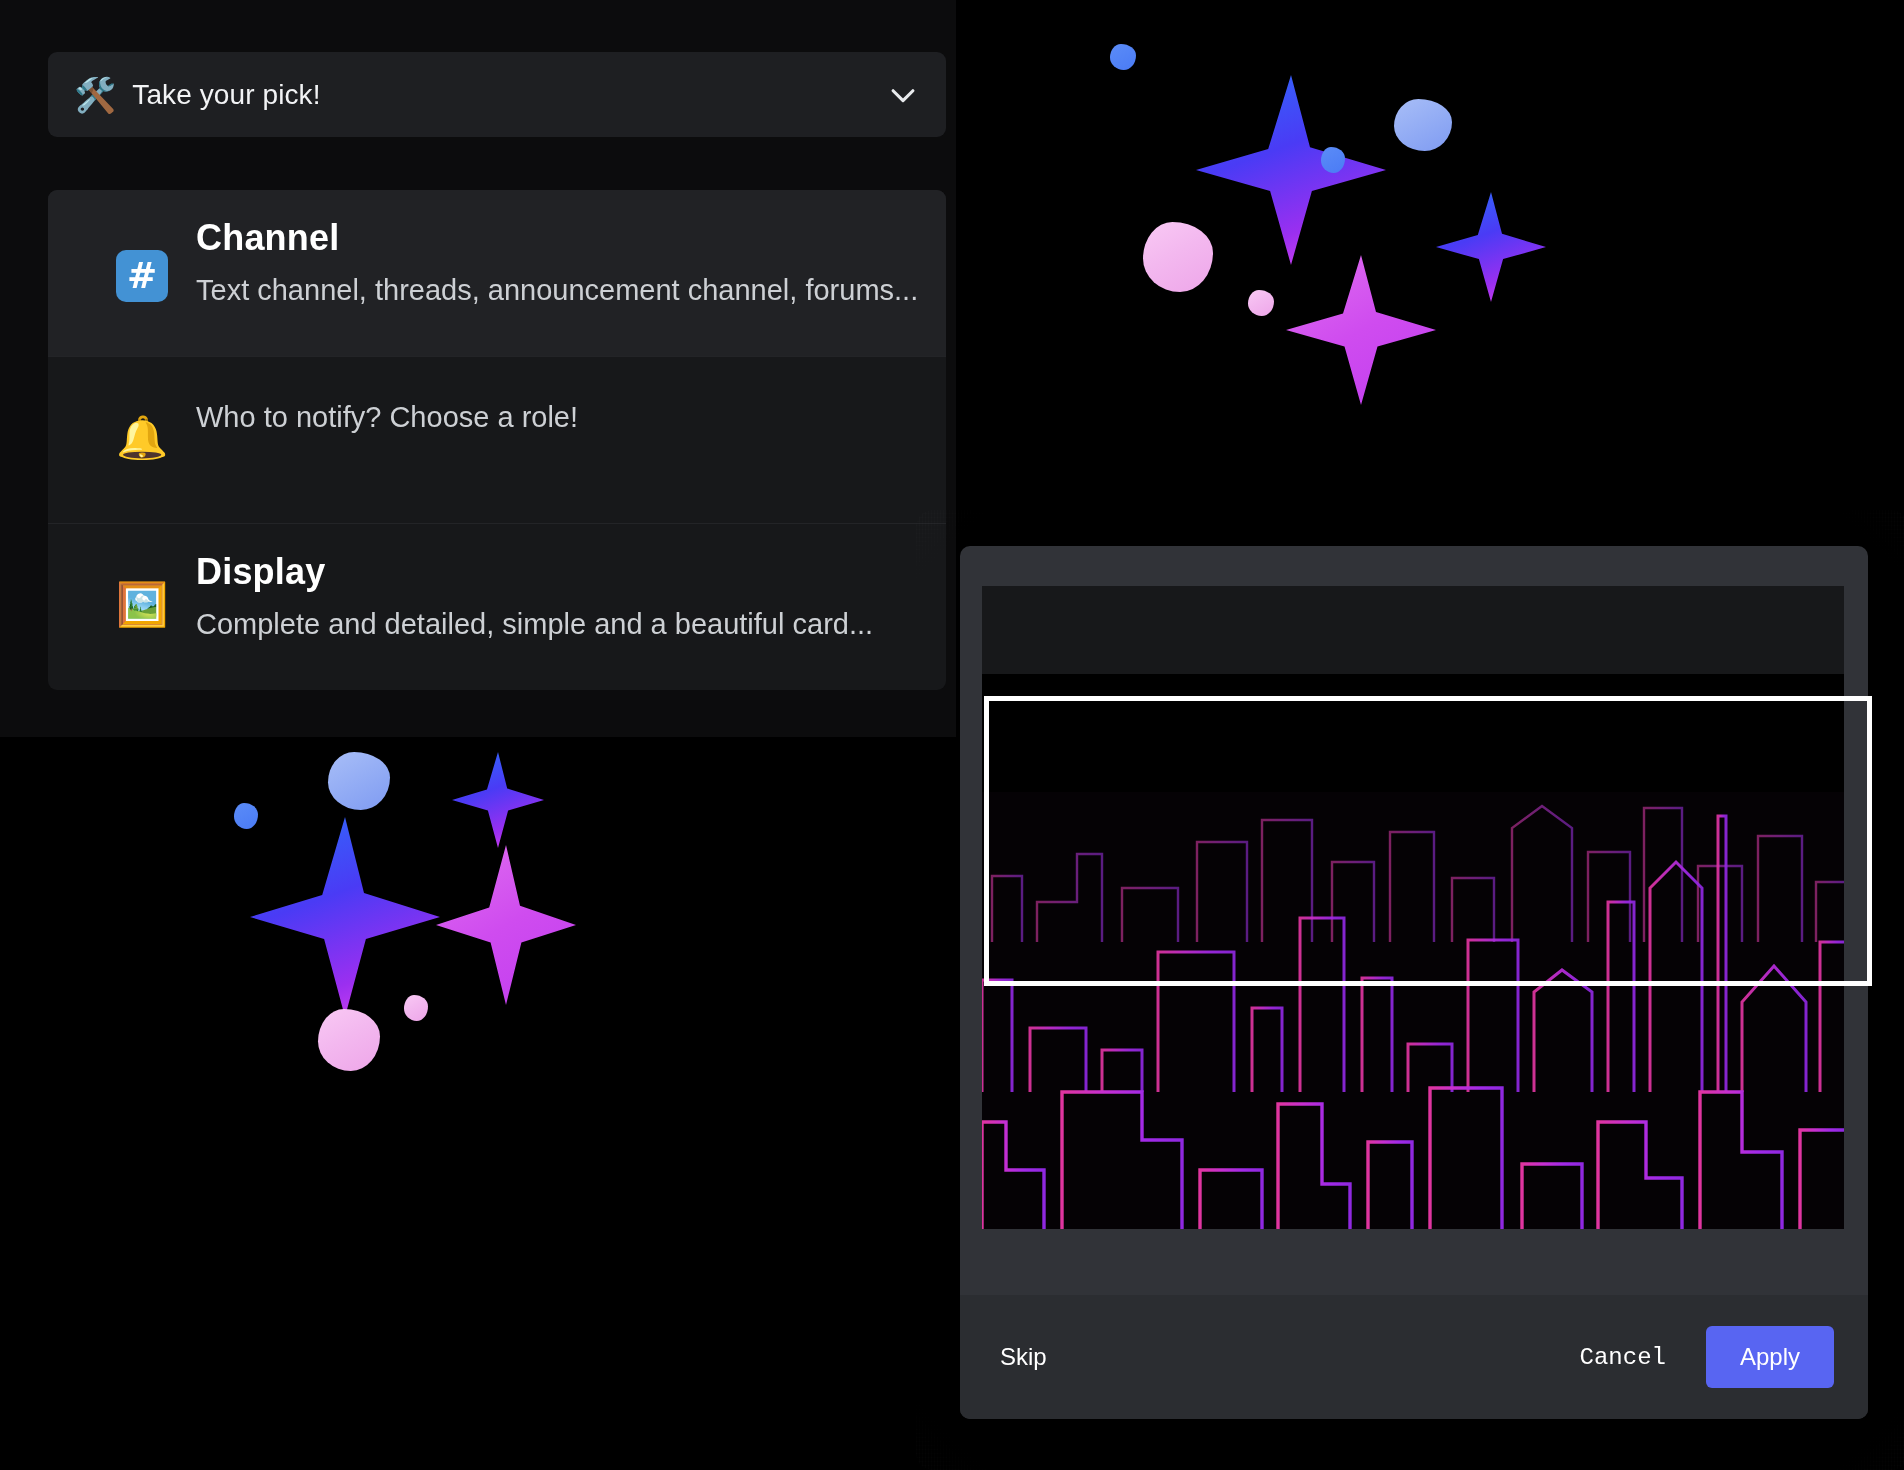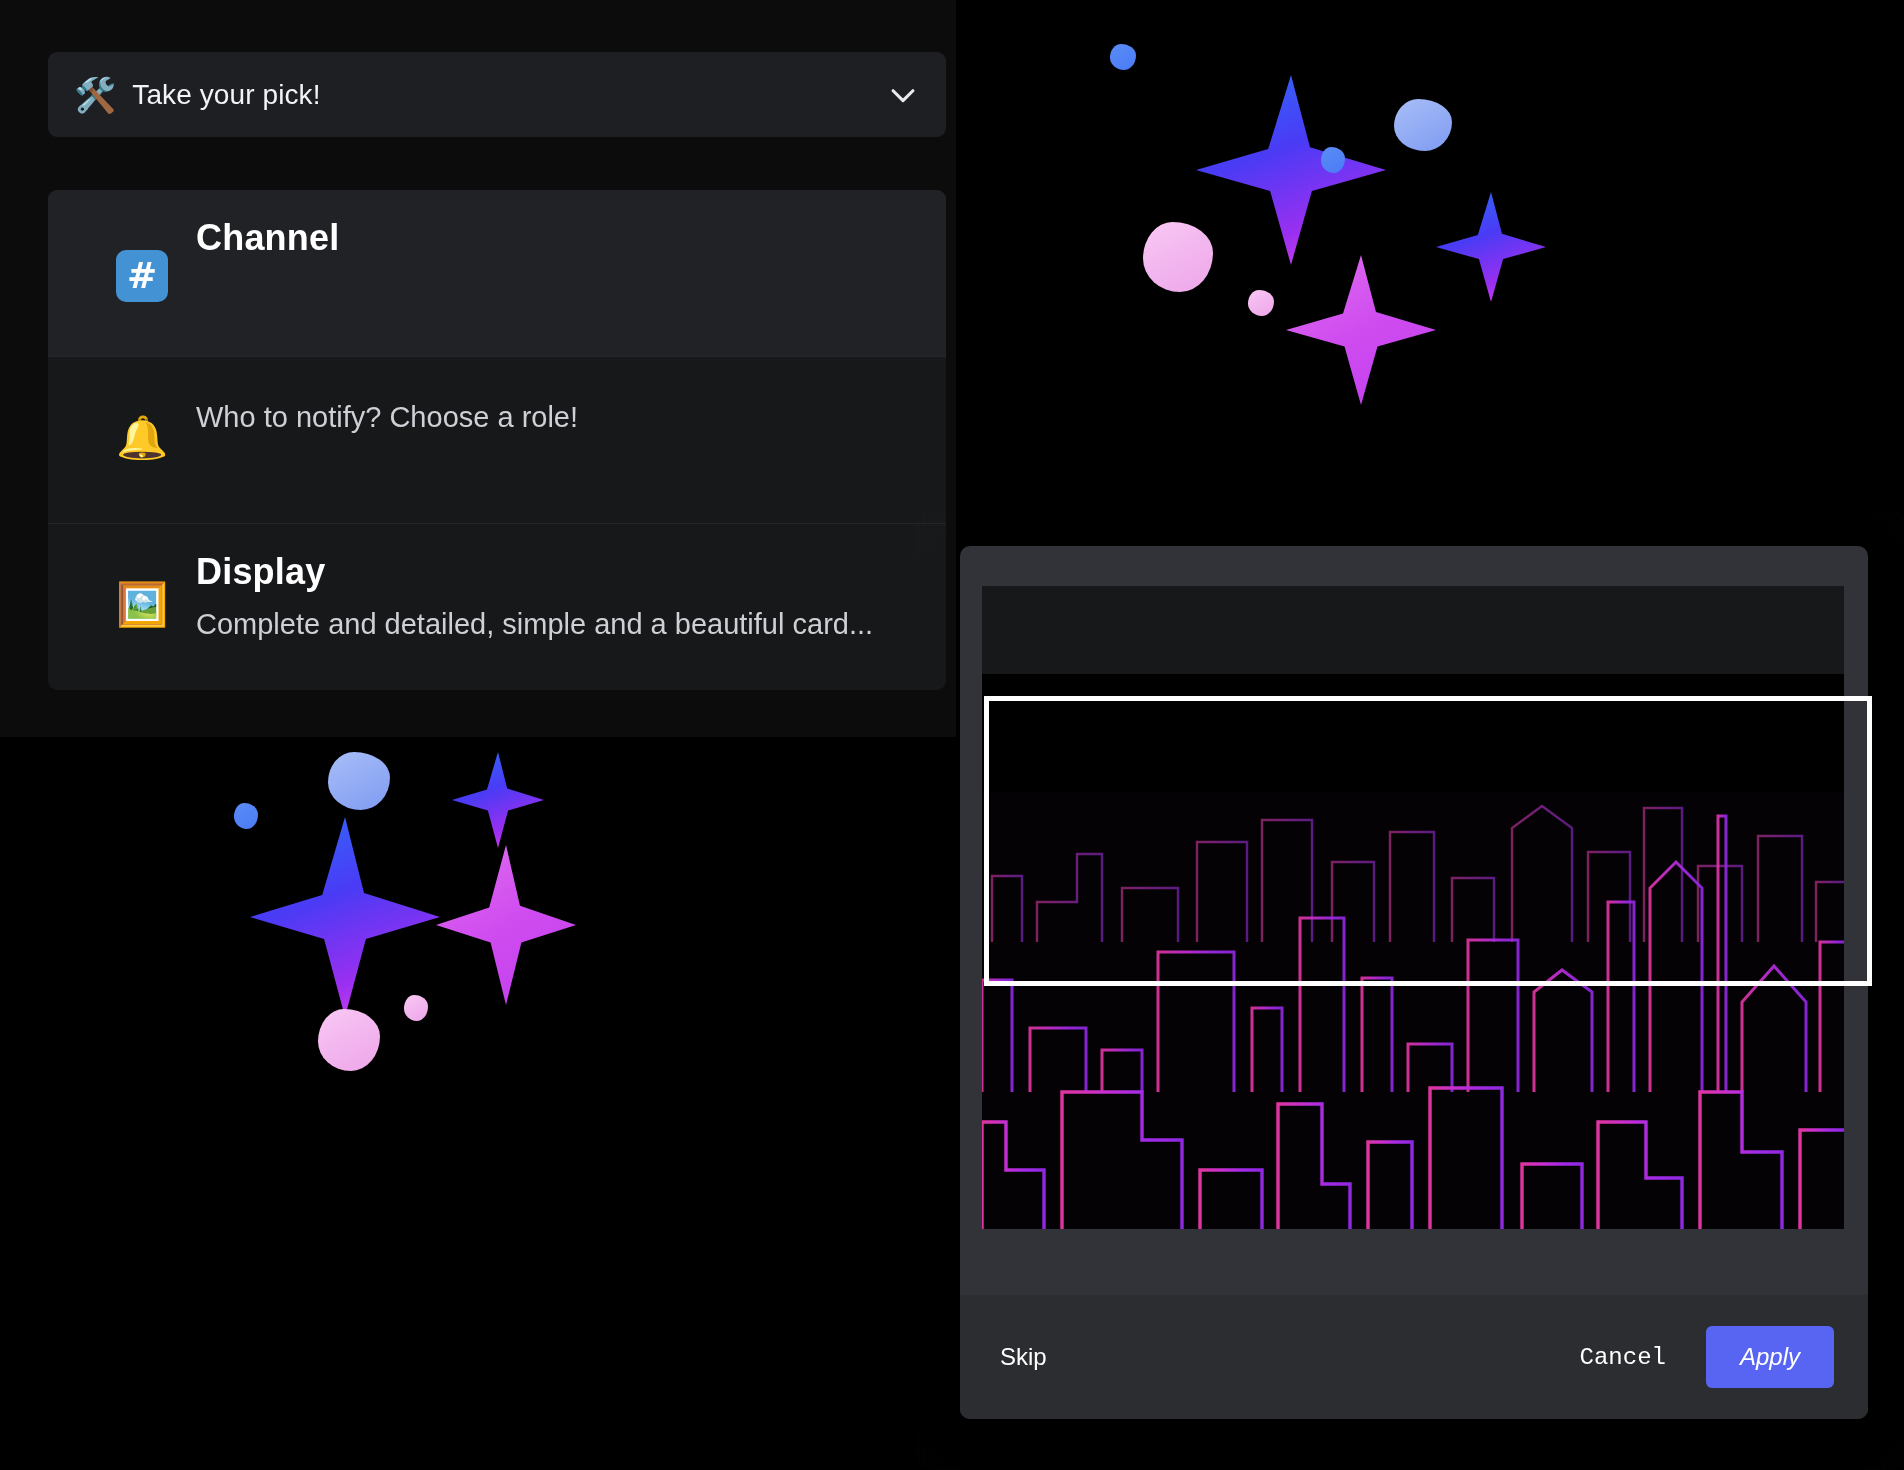--- a/index.html
+++ b/index.html
@@ -129,21 +129,21 @@
     color: #ffffff; font-size: 24px; background: none; border: none;
     cursor: pointer; padding: 8px 6px;
   }
   .footer-spacer { flex: 1; }
   .cancel-btn {
     color: #ffffff; font-size: 24px; background: none; border: none;
     cursor: pointer; padding: 10px 18px; margin-right: 22px; font-family: Liberation Mono, monospace;
   }
   .apply-btn {
     background: #5865f2; color: #ffffff; font-size: 24px; border: none;
-    border-radius: 6px; padding: 0 34px; height: 62px; cursor: pointer; font-style: italic;
+    border-radius: 6px; padding: 0 34px; height: 62px; cursor: pointer;
   }
 </style>
 </head>
 <body>
 
 <div id="root">
 
   <div class="starfield" id="sf-top">
     <div class="star four" style="left:200px; top:75px; width:190px; height:190px;"></div>
     <div class="star four pinkmid" style="left:290px; top:255px; width:150px; height:150px;"></div>
@@ -179,20 +179,21 @@
         </span>
       </div>
 
       <div class="options-card">
 
         <div class="option-row hovered">
           <span class="row-icon">
             <span class="hash-tile">#</span>
           </span>
           <div class="opt-title">Channel</div>
+          <div class="opt-desc">Text channel, threads, announcement channel, forums...</div>
         </div>
         <div class="row-div"></div>
 
         <div class="option-row">
           <span class="row-icon">🔔</span>
           <div class="opt-desc">Who to notify? Choose a role!</div>
         </div>
         <div class="row-div"></div>
 
         <div class="option-row">

